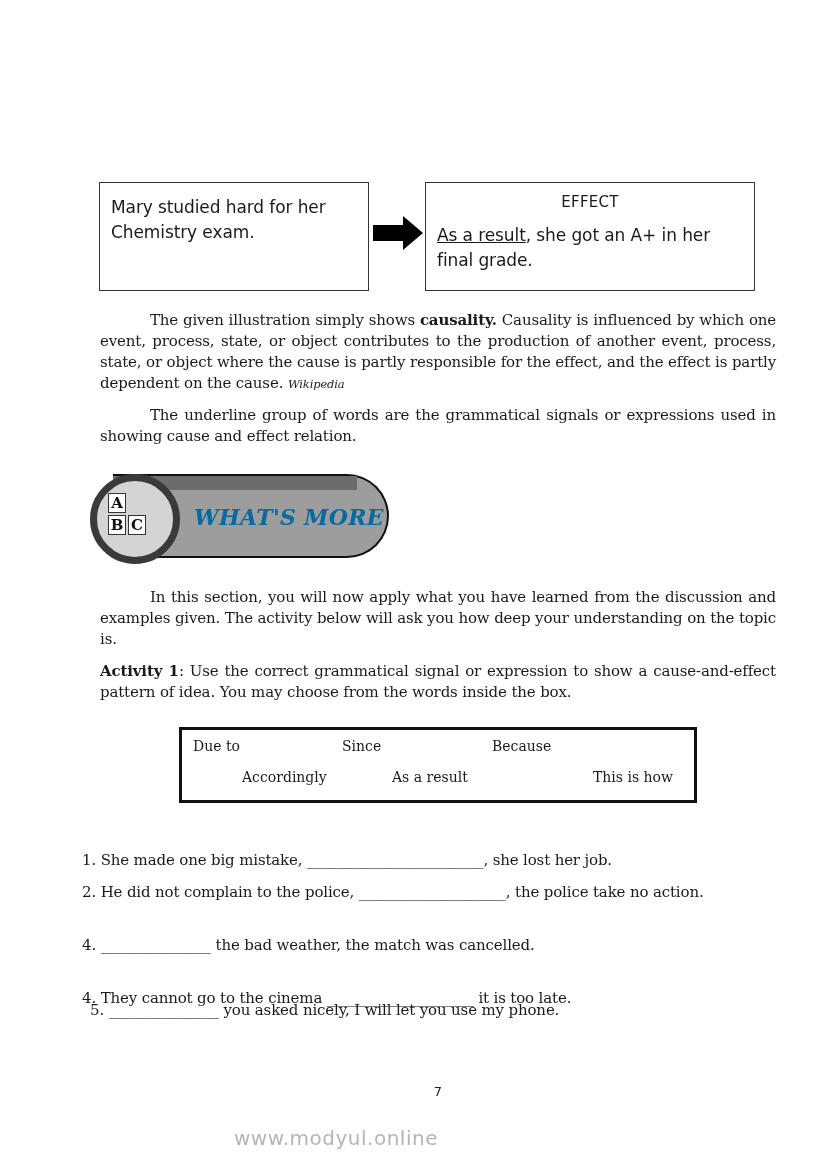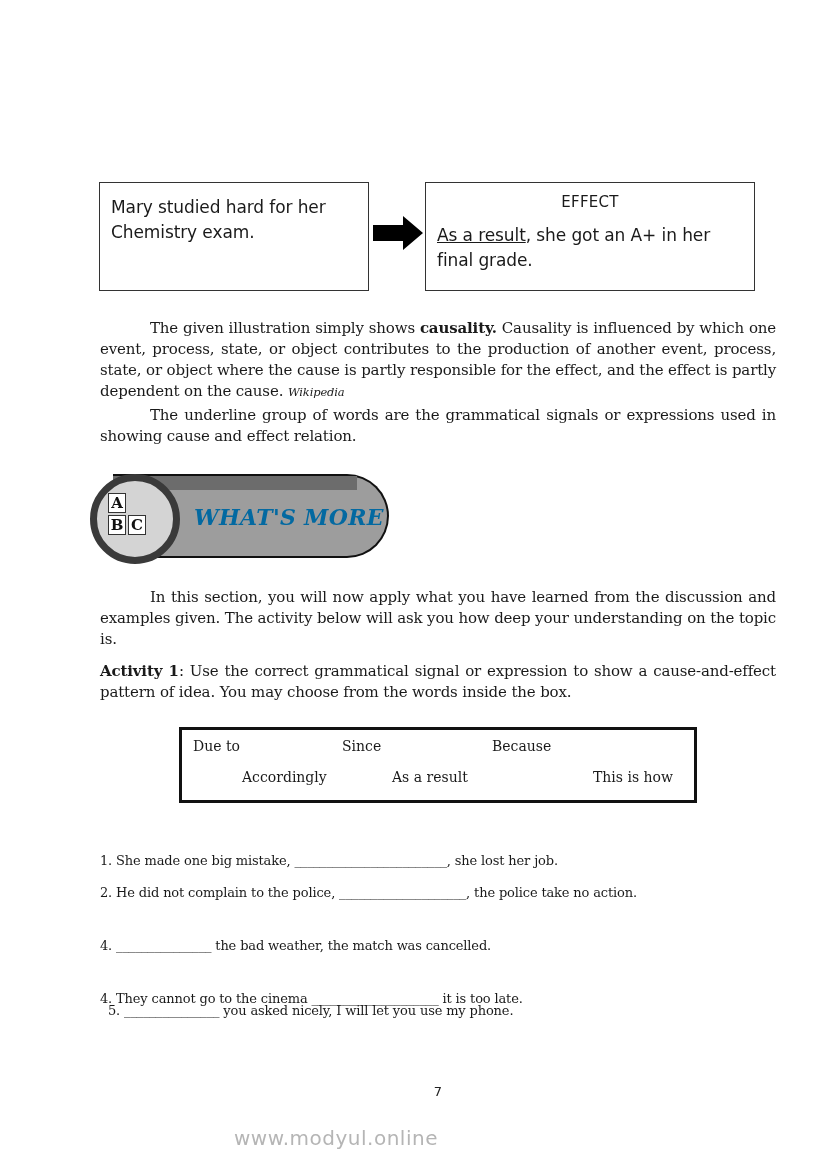--- a/index.html
+++ b/index.html
@@ -13,21 +13,21 @@
   .ce-title { text-align: center; font-size: 15px; font-weight: normal; margin-top: 10px; letter-spacing: 0.3px; }
   .ce-text { font-size: 17px; line-height: 25px; margin: 12px 10px 0 11px; letter-spacing: -0.1px; }
   .ce-text u { text-decoration: underline; }
 
   #arrow { position: absolute; left: 373px; top: 216px; width: 50px; height: 34px; }
 
   .para { position: absolute; left: 100px; width: 676px; font-size: 15px; line-height: 21px; text-align: justify; letter-spacing: -0.15px; }
   .para .indent { display: inline-block; width: 50px; }
   .para b { font-weight: bold; }
   .cite { font-style: italic; font-size: 11.5px; }
-  #para1 { top: 310px; margin-top: 8px; }
+  #para1 { top: 310px; }
   #para2 { top: 405px; }
   #para3 { top: 587px; }
   #para4 { top: 661px; }
 
   #banner { position: absolute; left: 88px; top: 472px; width: 304px; height: 92px; }
   #banner-pill { position: absolute; left: 25px; top: 2px; width: 276px; height: 84px; background: #9d9d9d; border: 2px solid #111; border-left: none; border-radius: 0 44px 44px 0; box-sizing: border-box; }
   #banner-pill::before { content: ""; position: absolute; left: 0; top: 0; right: 30px; height: 14px; background: #6c6c6c; border-radius: 0 0 0 0; }
   #banner-circle { position: absolute; left: 2px; top: 2px; width: 76px; height: 76px; border-radius: 50%; background: #d4d4d4; border: 7px solid #3a3a3a; }
   #banner-title { position: absolute; left: 88px; top: 32px; font-family: "DejaVu Serif", "Liberation Serif", serif; font-weight: bold; font-style: italic; font-size: 22px; color: #0369a1; letter-spacing: 0.3px; padding-left: 18px; }
   .block { position: absolute; width: 18px; height: 20px; background: #fff; border: 1px solid #333; box-sizing: border-box; font-family: "DejaVu Serif", serif; font-weight: bold; font-size: 15px; line-height: 18px; text-align: center; color: #111; }
@@ -37,21 +37,21 @@
 
   #word-box { position: absolute; left: 179px; top: 727px; width: 518px; height: 76px; border: 3px solid #111; box-sizing: border-box; font-size: 14px; }
   .word { position: absolute; }
   #w1 { left: 11px; top: 8px; }
   #w2 { left: 160px; top: 8px; }
   #w3 { left: 310px; top: 8px; }
   #w4 { left: 60px; top: 39px; }
   #w5 { left: 210px; top: 39px; }
   #w6 { left: 411px; top: 39px; }
 
-  .item { position: absolute; left: 100px; width: 676px; font-size: 13px; line-height: 21px; letter-spacing: -0.15px; }
+  .item { position: absolute; left: 82px; width: 676px; font-size: 15px; line-height: 21px; letter-spacing: -0.15px; }
   #item1 { top: 850px; }
   #item2 { top: 882px; }
   #item3 { top: 935px; }
   #item4 { top: 968px; margin-top: 20px; }
   #item5 { top: 1000px; margin-left: 8px; }
 
   #page-number { position: absolute; left: 0; width: 876px; text-align: center; top: 1084px; font-family: "DejaVu Sans", sans-serif; font-size: 13px; color: #222; }
   #watermark { position: absolute; left: 0; width: 672px; text-align: center; top: 1126px; font-family: "DejaVu Sans", sans-serif; font-size: 20px; color: #b5b5b5; letter-spacing: 0.5px; }
 </style>
 </head>

